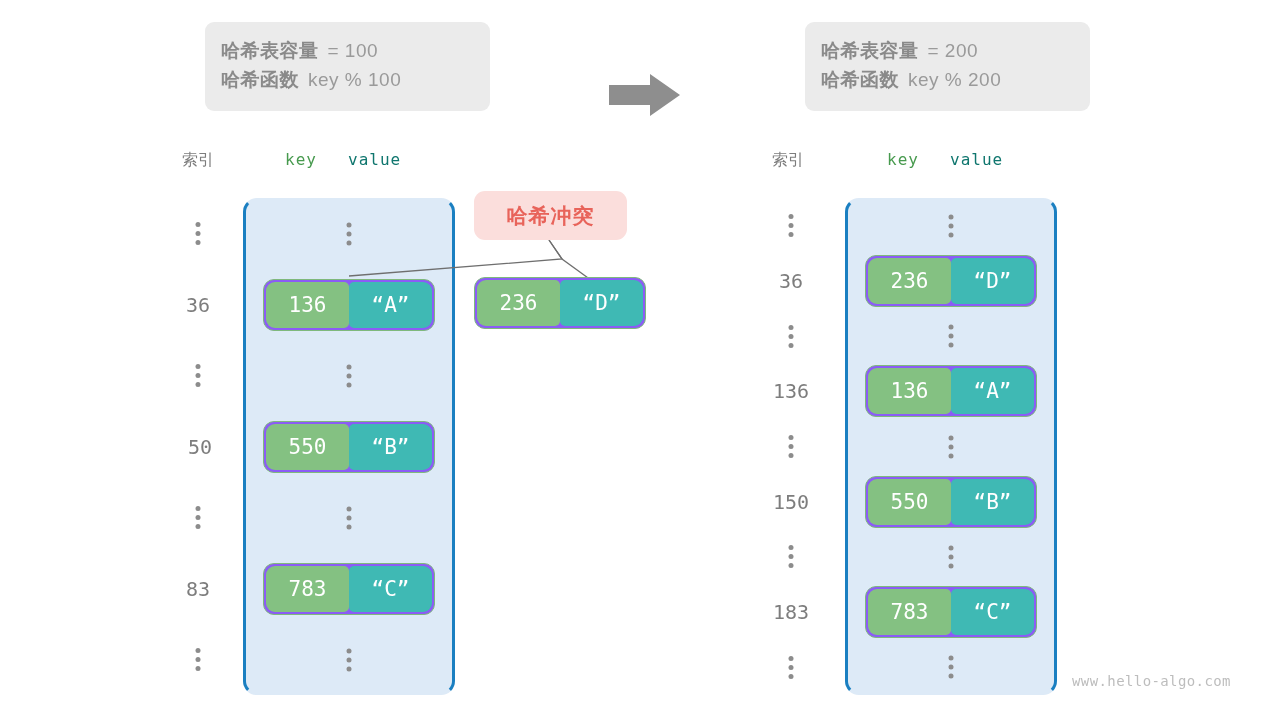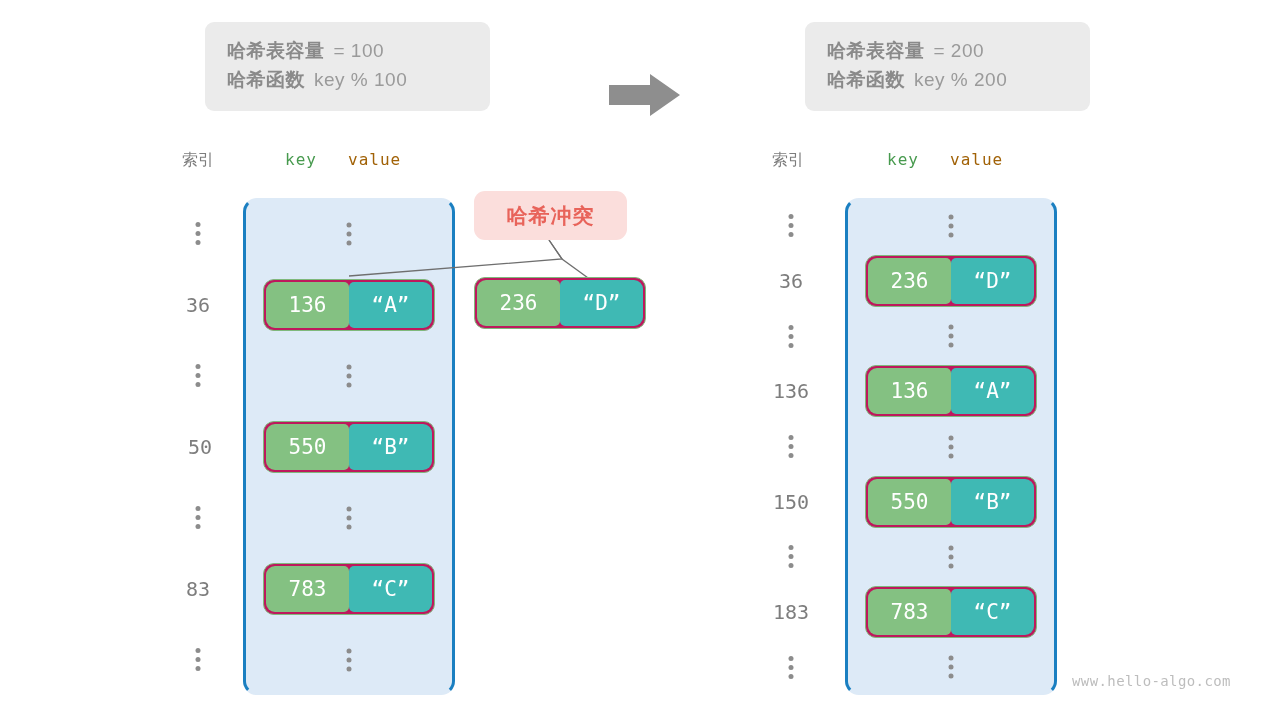--- a/index.html
+++ b/index.html
@@ -18,21 +18,21 @@
   .stage {
     position: absolute;
     inset: 0;
   }
 
   
   .info-box {
     position: absolute;
     background: #ebebeb;
     border-radius: 9px;
-    padding: 14px 22px 16px 22px;
+    padding: 14px 22px 16px 16px;
     box-sizing: border-box;
   }
   .info-line {
     display: flex;
     align-items: baseline;
     white-space: pre;
     line-height: 1.55;
   }
   .info-label {
     font-family: "DejaVu Sans", "Liberation Sans", sans-serif;
@@ -84,21 +84,21 @@
   .head-index {
     color: #7d7d7d;
     font-family: "DejaVu Sans", "Liberation Sans", sans-serif;
     text-align: center;
   }
   .head-kv {
     font-family: "DejaVu Sans Mono", "Liberation Mono", monospace;
     letter-spacing: 1px;
   }
   .kv-key   { color: #479a4e; margin-left: 8px; }
-  .kv-value { color: #a16207; }
+  .kv-value { color: #0f766e; }
 
   
   .bucket-frame {
     position: absolute;
     background: #ddeaf7;
     border-left: 3px solid #1a7fc1;
     border-right: 3px solid #1a7fc1;
     border-top: 3px solid transparent;
     border-bottom: 3px solid transparent;
     border-radius: 14px;
@@ -133,21 +133,21 @@
     border-radius: 50%;
     background: #8c8c8c;
   }
 
   
   .pair {
     position: absolute;
     display: flex;
     border: 1.5px solid #7fb97c;
     border-radius: 11px;
-    background: #be185d;
+    background: #8b5cf6;
     padding: 2px;
     box-sizing: border-box;
     transform: translate(-50%, -50%);
     justify-content: flex-end;
   }
   .cell {
     display: flex;
     align-items: center;
     justify-content: center;
     font-family: "DejaVu Sans Mono", "Liberation Mono", monospace;

